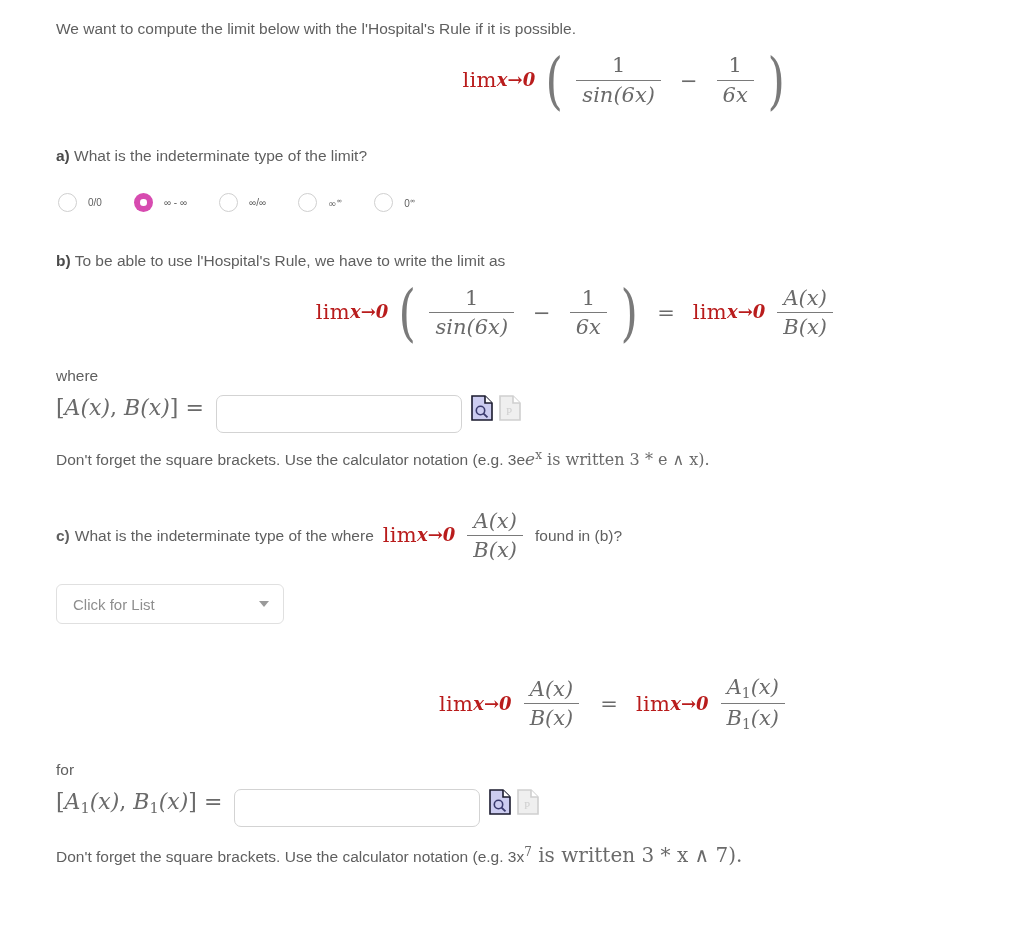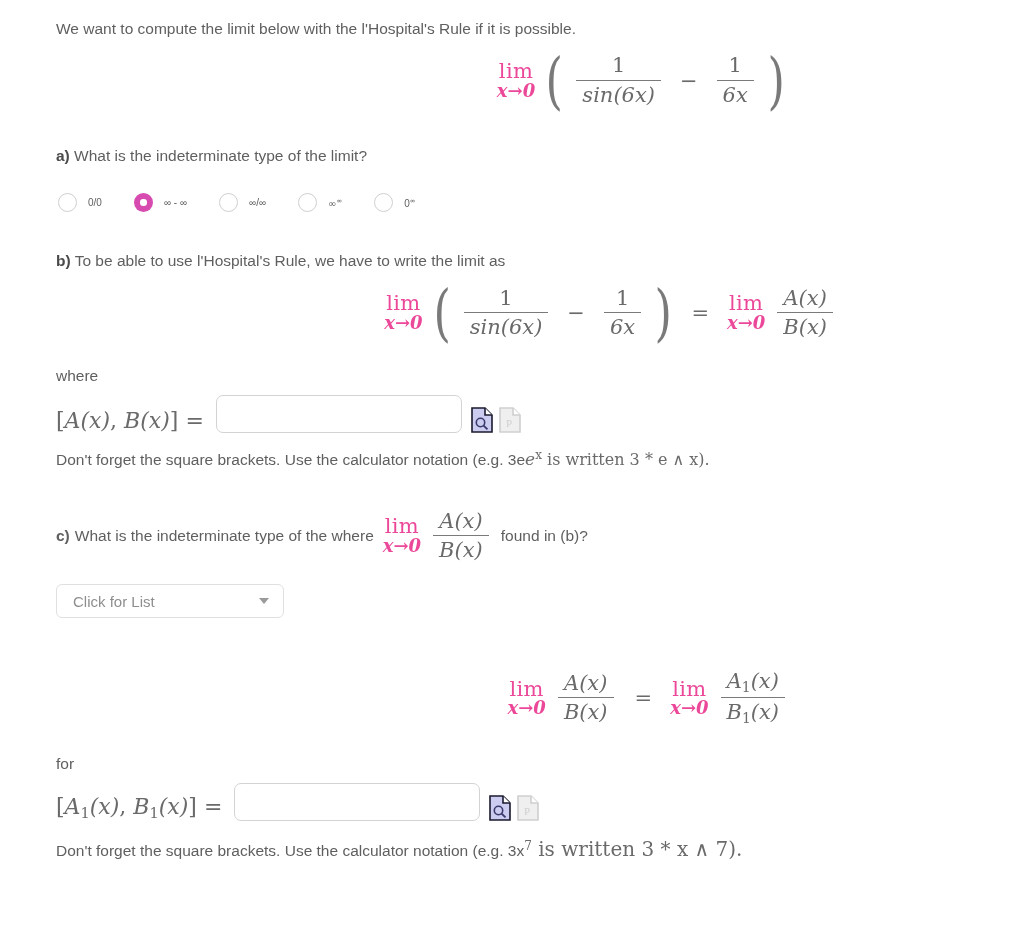--- a/index.html
+++ b/index.html
@@ -47,25 +47,24 @@
   .eqline {
     display: flex;
     align-items: center;
     justify-content: flex-end;
     padding-right: 198px;
   }
 
   
   .lim {
     display: inline-flex;
-    flex-direction: column;
     align-items: center;
     line-height: 1.04;
     font-family: "DejaVu Serif","Liberation Serif",serif;
-    color: #ec4899;
+    color: #b91c1c;
   }
   .lim .lim-top { font-size: 21px; letter-spacing: .3px; }
   .lim .lim-bot { font-size: 18px; margin-top: -1px; font-weight: bold; }
 
   
   .frac {
     display: inline-flex;
     flex-direction: column;
     align-items: center;
     vertical-align: middle;
@@ -164,21 +163,21 @@
   .radio-label .inf { font-family: "DejaVu Sans", sans-serif; }
   .radio-label .infsup {
     font-size: 0.68em;
     vertical-align: 0.55em;
     font-family: "DejaVu Sans", sans-serif;
   }
 
   
   .input-row {
     display: flex;
-    align-items: flex-end;
+    align-items: flex-start;
     margin-top: 8px;
   }
   .lhs-math {
     font-size: 22px;
     font-family: "DejaVu Serif","Liberation Serif",serif;
     color: #6a6a6a;
     white-space: nowrap;
     padding-right: 12px;
   }
   .answer-input {
@@ -200,21 +199,21 @@
     margin-left: 9px;
     flex: 0 0 auto;
     display: inline-flex;
   }
   .icon-btn.second { margin-left: 6px; }
 
   
   .select-box {
     margin-top: 22px;
     width: 228px;
-    height: 34px;
+    height: 40px;
     border: 1px solid #e0e0e0;
     border-radius: 6px;
     background: #ffffff;
     display: flex;
     align-items: center;
     justify-content: space-between;
     padding: 0 14px 0 16px;
     box-sizing: border-box;
   }
   .select-text {

